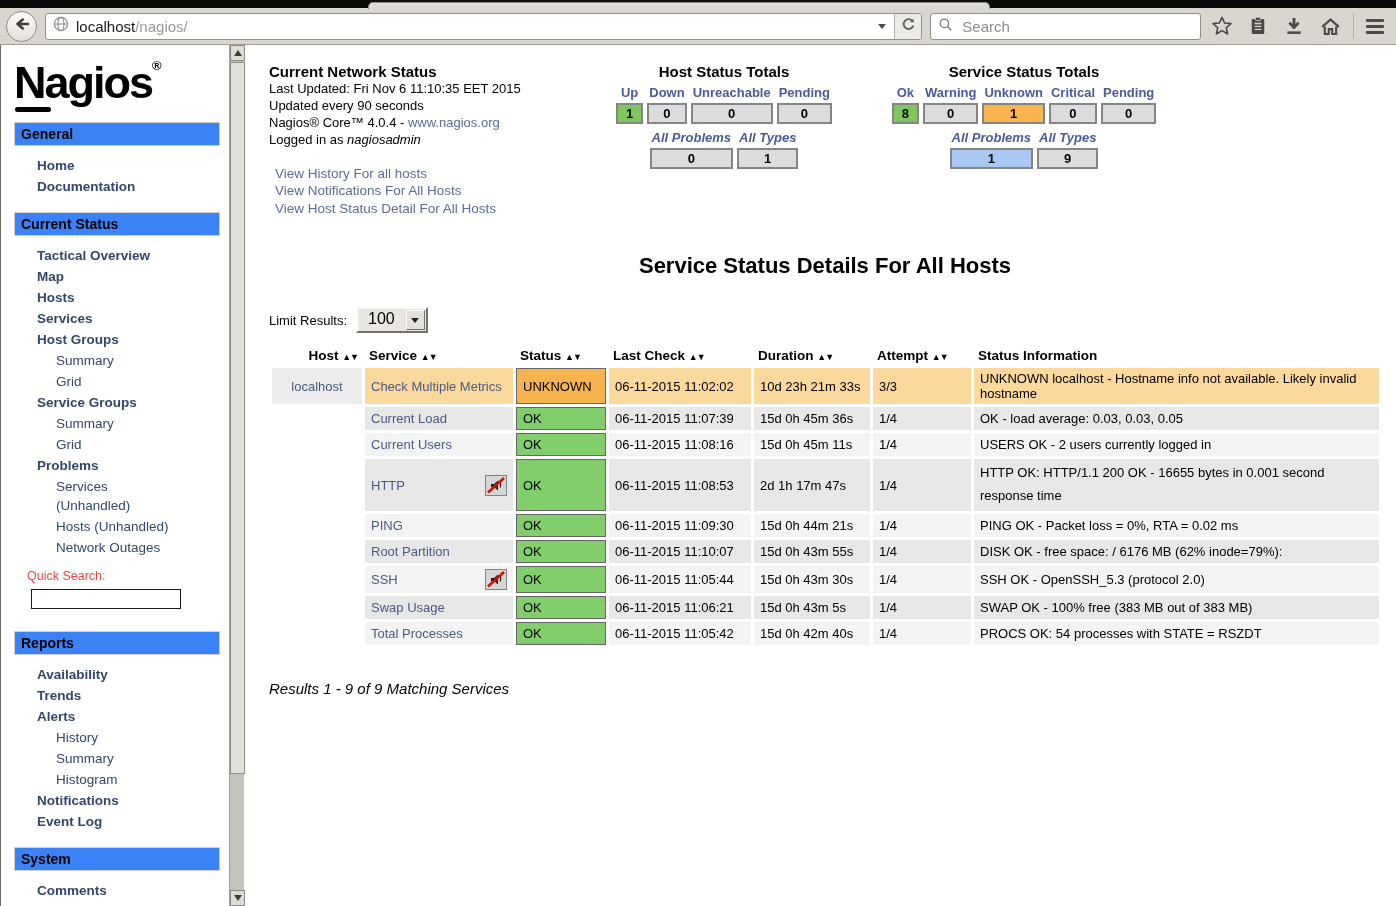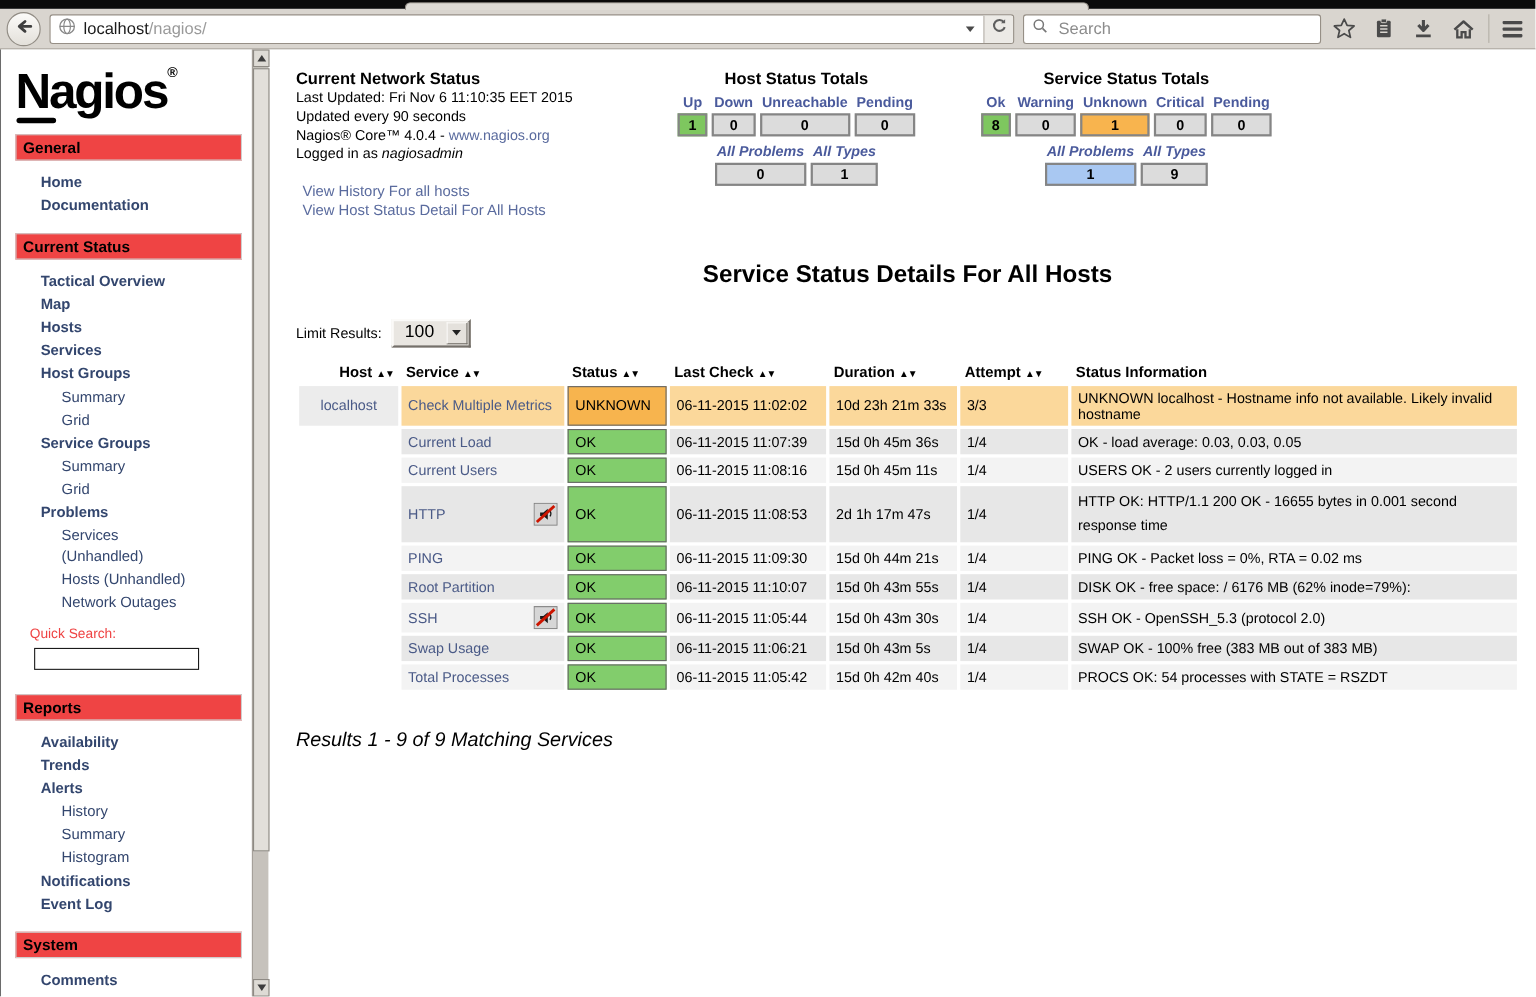--- a/index.html
+++ b/index.html
@@ -54,21 +54,21 @@
               border:1px solid #8e8a84; }
   .main { flex:1; padding:18px 0 0 25px; overflow:hidden; background:#fff; }
 
   
   .logo { margin:2px 0 14px 13px; font-size:45px; font-weight:bold; color:#000;
           letter-spacing:-2px; line-height:1.05; }
   .logo .n-u { position:relative; }
   .logo .n-u::after { content:""; position:absolute; left:1px; bottom:-4px; width:36px; height:5px;
                       background:#000; border-radius:3px; }
   .logo sup { font-size:13px; vertical-align:28px; letter-spacing:0; }
-  .side-hdr { margin:16px 9px 10px 13px; background:#ef4444; border:1px solid #cfcfcf;
+  .side-hdr { margin:16px 9px 10px 13px; background:#3b82f6; border:1px solid #cfcfcf;
               padding:3px 6px; font-weight:bold; font-size:14px; color:#000; }
   .side-link { display:block; margin:2px 0 2px 36px; line-height:19px; color:#33466e;
                font-size:13.5px; font-weight:bold; text-decoration:none; }
   .side-link.sub { margin-left:55px; font-weight:normal; }
   .side-link.wrap { max-width:118px; }
   .qs-label { margin:12px 0 4px 26px; font-size:12.5px; color:#ef4444; }
   .qs-input { margin:2px 0 6px 30px; width:150px; height:20px; border:1px solid #1a1a1a;
               font-size:13px; padding:0 3px; }
 
   
@@ -121,21 +121,21 @@
   .row-u td.f { background:#fbd89b; }
   td.hostc { background:transparent !important; text-align:center; }
   tr.hrow td.hostc { background:#ececec !important; }
   .status a { color:#4a5a87; text-decoration:none; }
   td.st { border:1px solid #666; font-weight:normal; }
   td.st.ok { background:#82cd6c !important; }
   td.st.unk { background:#f7b44e !important; }
   .svc-flex { display:flex; align-items:center; justify-content:space-between; }
   .ndis { width:22px; height:21px; flex:0 0 auto; }
   .info2 { line-height:1.75; }
-  .results-line { font-size:18px; font-style:italic; color:#000; margin-top:32px; }
+  .results-line { font-size:15px; font-style:italic; color:#000; margin-top:32px; }
 </style>
 </head>
 <body>
 
 <div class="tabstrip">
   <div class="tab"></div>
 </div>
 <div class="toolbar">
   <div class="back-btn">
     <span>
@@ -264,20 +264,21 @@
 
     <div class="top-row">
       <div class="net-status">
         <div class="net-title">Current Network Status</div>
         <div class="net-line">Last Updated: Fri Nov 6 11:10:35 EET 2015</div>
         <div class="net-line">Updated every 90 seconds</div>
         <div class="net-line"><span>Nagios® Core™ 4.0.4 - </span><a class="net-link">www.nagios.org</a></div>
         <div class="net-line"><span>Logged in as </span><i>nagiosadmin</i></div>
         <div class="view-links">
           <a>View History For all hosts</a>
+          <a>View Notifications For All Hosts</a>
           <a>View Host Status Detail For All Hosts</a>
         </div>
       </div>
 
       <div class="totals totals-host">
         <div class="totals-title">Host Status Totals</div>
         <table class="tot">
           <tbody>
               <tr>
             <th><a>Up</a></th>

